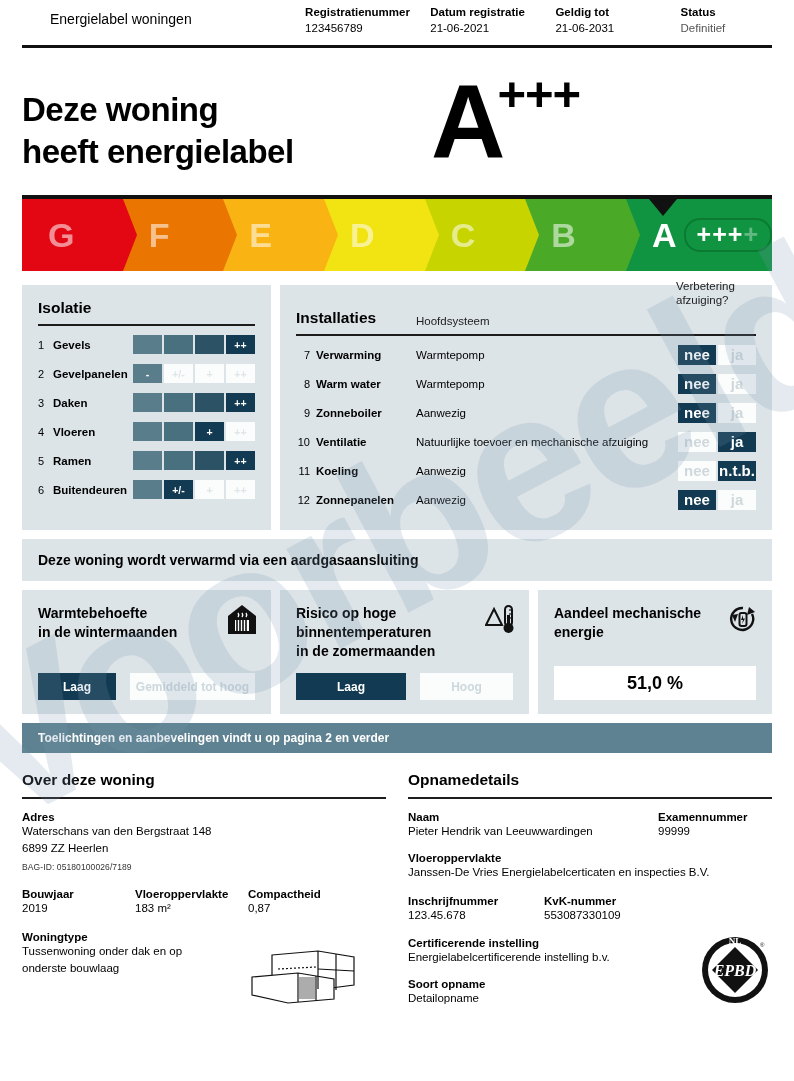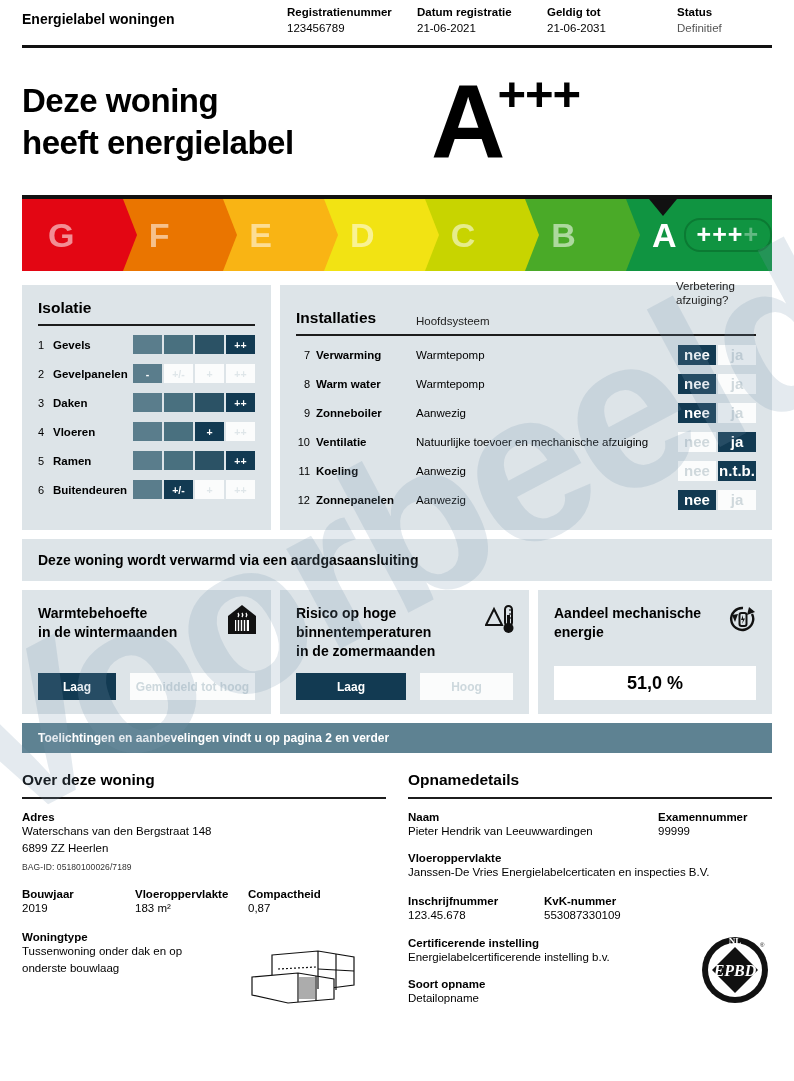--- a/index.html
+++ b/index.html
@@ -22,30 +22,30 @@
     color: rgba(120,150,175,0.20);
     letter-spacing: -6px;
     transform: rotate(-28deg);
     white-space: nowrap;
     font-family: "Liberation Sans", sans-serif;
   }
 
   
   #hdr { position: relative; padding: 5px 22px 0 22px; }
   .hdr-row { display: flex; align-items: flex-start; }
-  #hdr-title { font-size: 14px; font-weight: bold; width: 265px; padding-top: 6px; }
+  #hdr-title { font-size: 14px; font-weight: normal; width: 265px; padding-top: 6px; margin-left: 28px; }
   .hdr-field { width: 130px; }
   .hdr-field.status { width: 95px; }
   .hdr-lbl { font-size: 11.5px; font-weight: bold; line-height: 15px; }
   .hdr-val { font-size: 11.5px; line-height: 16px; }
   .hdr-val.grey { color: #555; }
   #hdr-rule { margin: 9px 22px 0 22px; border-top: 3px solid #111; }
 
   
-  #big { display: flex; align-items: center; padding: 22px 40px 0 22px; }
+  #big { display: flex; align-items: flex-end; padding: 22px 40px 0 22px; }
   #big-text { font-size: 33px; font-weight: bold; line-height: 42px; letter-spacing: -0.5px; width: 405px; }
   #big-label { position: relative; font-weight: bold; line-height: 1; margin-left: 4px; }
   #big-letter { font-size: 103px; letter-spacing: -4px; }
   #big-plus { font-size: 49px; letter-spacing: -1px; position: relative; top: -46px; left: -4px; }
 
   
   #scale-wrap { position: relative; margin: 22px 22px 0 22px; }
   #scale-top { height: 4px; background: #111; }
   #scale { position: relative; display: flex; height: 72px; }
   .seg {

